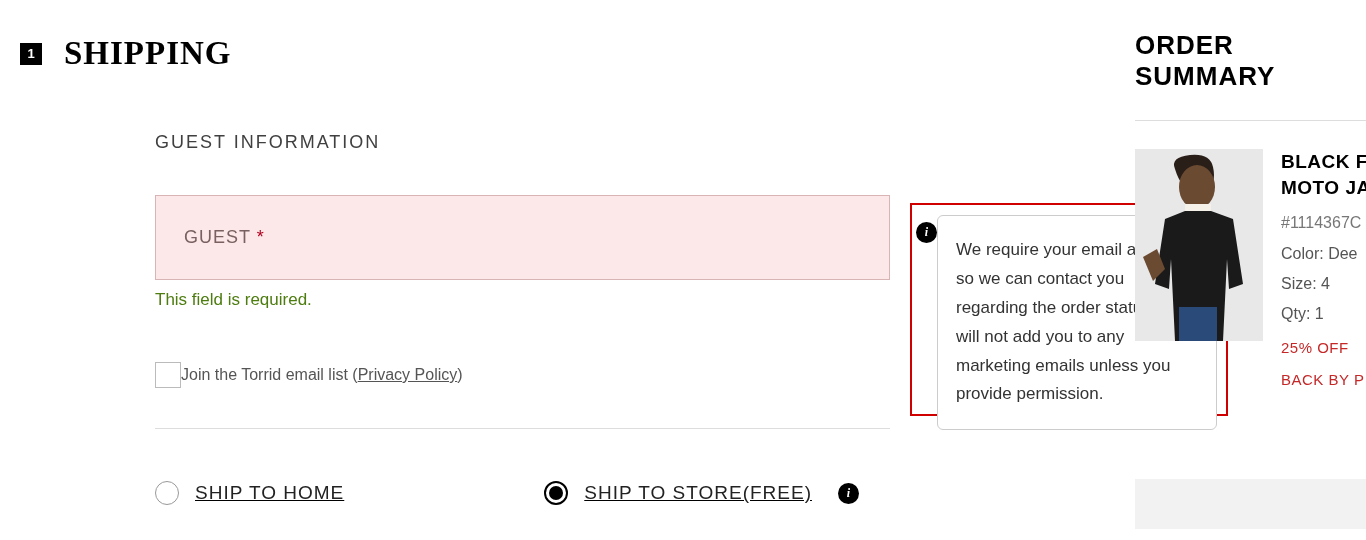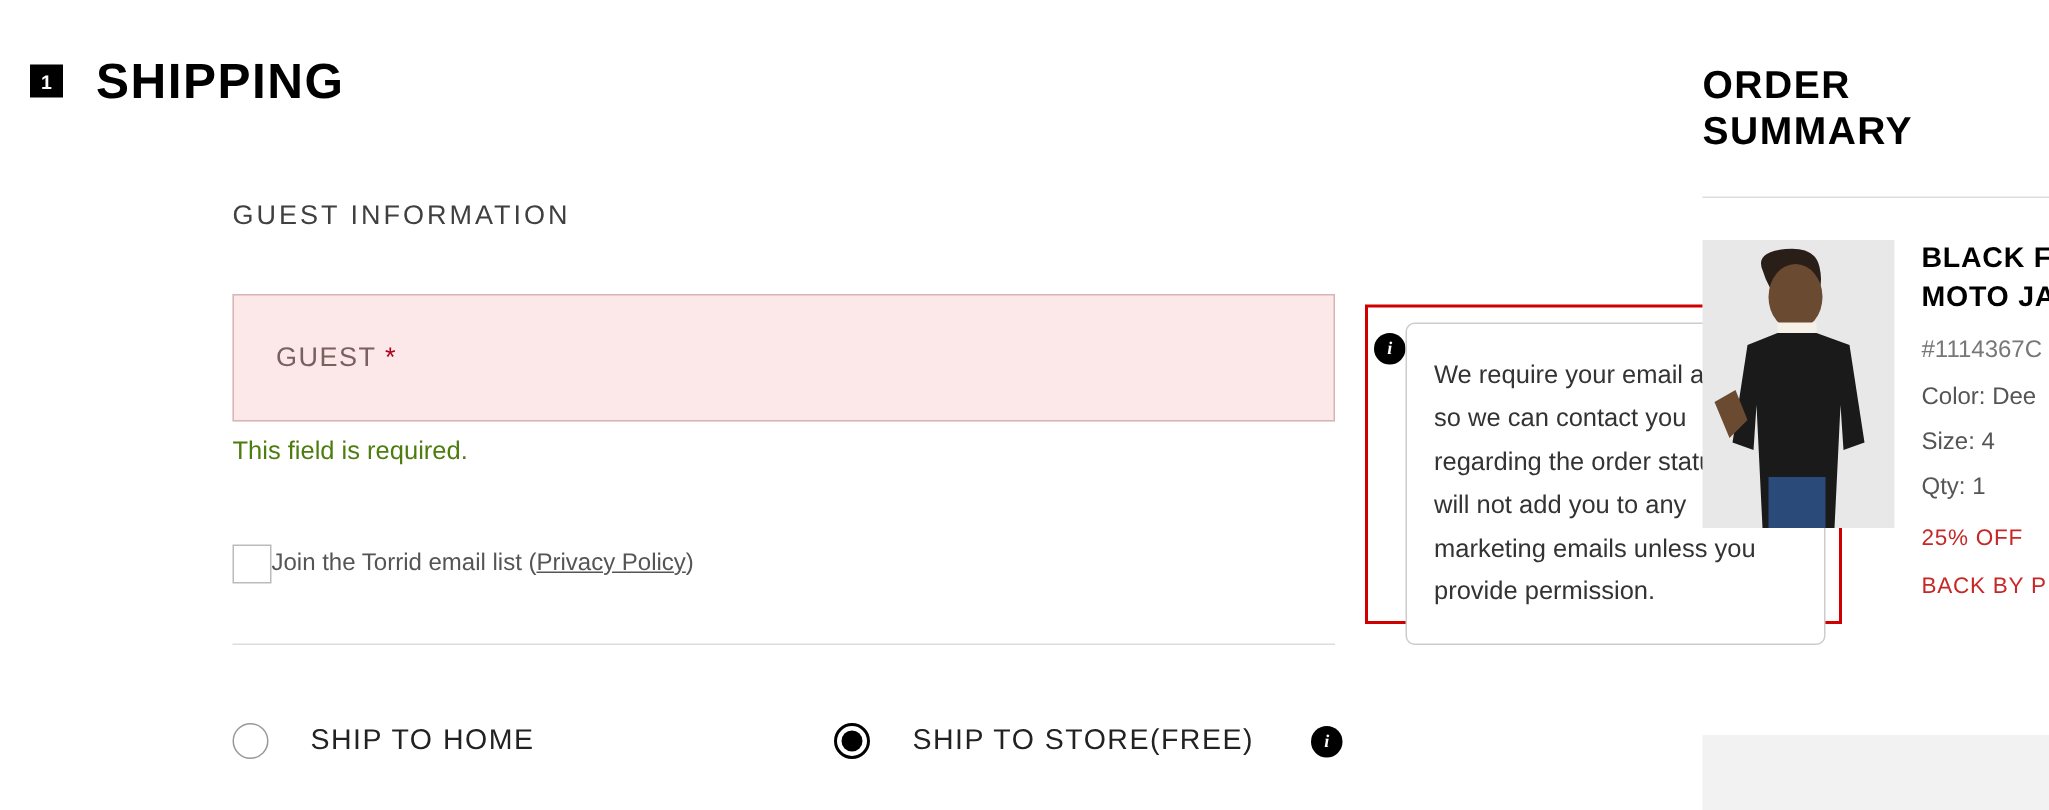--- a/index.html
+++ b/index.html
@@ -30,21 +30,21 @@
     background: #000;
     color: #fff;
     display: flex;
     align-items: center;
     justify-content: center;
     font-size: 13px;
     font-weight: bold;
     font-family: Arial, sans-serif;
   }
   .step-title {
-    font-family: Liberation Sans, sans-serif;
+    font-family: Liberation Serif, serif;
     font-size: 33px;
     font-weight: 600;
     letter-spacing: 1px;
     font-stretch: condensed;
   }
   .form-area {
     margin-left: 135px;
   }
   .section-label {
     font-size: 18px;
@@ -99,21 +99,22 @@
     width: 735px;
   }
   .ship-options {
     display: flex;
     align-items: center;
     margin-top: 52px;
   }
   .radio-group {
     display: flex;
     align-items: center;
-    gap: 28px;
+    gap: 16px;
+    text-decoration: underline;
   }
   .radio {
     width: 24px;
     height: 24px;
     border: 1px solid #999;
     border-radius: 50%;
     background: #fff;
     position: relative;
   }
   .radio.checked {
@@ -190,21 +191,21 @@
     padding: 20px 18px;
     font-size: 17px;
     line-height: 1.7;
     color: #333;
   }
 
   
   .summary {
     position: absolute;
     left: 1135px;
-    top: 41px;
+    top: 30px;
     width: 231px;
   }
   .summary-title {
     font-family: 'Arial Narrow', Arial, sans-serif;
     font-size: 26px;
     font-weight: 600;
     letter-spacing: 1px;
     font-stretch: condensed;
     margin-bottom: 28px;
   }

